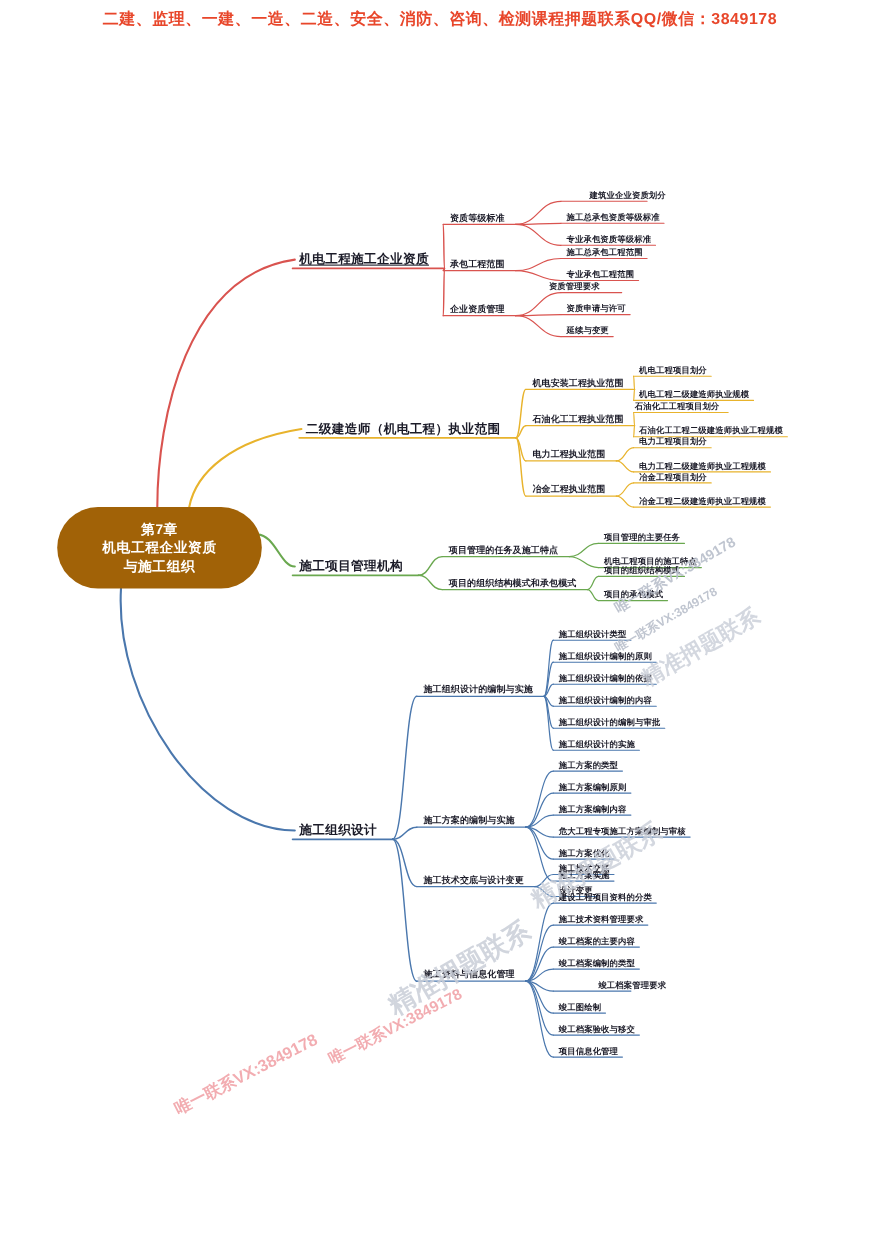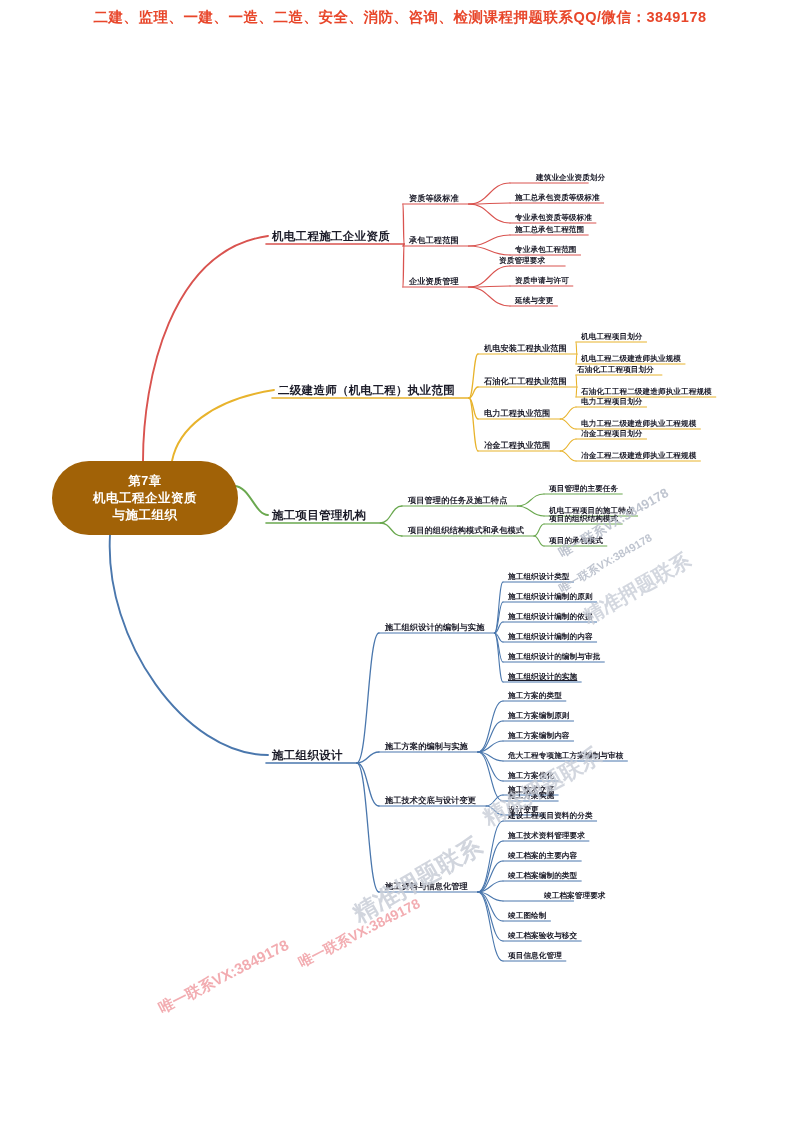--- a/index.html
+++ b/index.html
@@ -183,21 +183,21 @@
       <path d="M503,961 L565.859375,961" fill="none" stroke="#4a77ad" stroke-width="1" stroke-linecap="round" stroke-linejoin="round"></path>
     </svg>
 
   <div id="center-node">
     <div>第7章</div>
     <div>机电工程企业资质</div>
     <div>与施工组织</div>
   </div>
 
   <div id="nodes">
-      <div class="node n1" style="top: 236px; left: 272px;">机电工程施工企业资质</div>
+      <div class="node n1" style="top: 236px; left: 272px; text-decoration: underline;">机电工程施工企业资质</div>
       <div class="node n2" style="top: 198px; left: 409px;">资质等级标准</div>
       <div class="node n3" style="top: 178px; left: 515px; margin-left: 21px;">建筑业企业资质划分</div>
       <div class="node n3" style="top: 198px; left: 515px;">施工总承包资质等级标准</div>
       <div class="node n3" style="top: 218px; left: 515px;">专业承包资质等级标准</div>
       <div class="node n2" style="top: 240px; left: 409px;">承包工程范围</div>
       <div class="node n3" style="top: 230px; left: 515px;">施工总承包工程范围</div>
       <div class="node n3" style="top: 250px; left: 515px;">专业承包工程范围</div>
       <div class="node n2" style="top: 281px; left: 409px;">企业资质管理</div>
       <div class="node n3" style="top: 261px; left: 499px; font-family: Liberation Serif, serif;">资质管理要求</div>
       <div class="node n3" style="top: 281px; left: 515px;">资质申请与许可</div>
@@ -222,21 +222,21 @@
       <div class="node n2" style="top: 530px; left: 408px;">项目的组织结构模式和承包模式</div>
       <div class="node n3" style="top: 519px; left: 549px;">项目的组织结构模式</div>
       <div class="node n3" style="top: 541px; left: 549px;">项目的承包模式</div>
       <div class="node n1" style="top: 755px; left: 272px;">施工组织设计</div>
       <div class="node n2" style="top: 627px; left: 385px;">施工组织设计的编制与实施</div>
       <div class="node n3" style="top: 577px; left: 508px;">施工组织设计类型</div>
       <div class="node n3" style="top: 597px; left: 508px;">施工组织设计编制的原则</div>
       <div class="node n3" style="top: 617px; left: 508px;">施工组织设计编制的依据</div>
       <div class="node n3" style="top: 637px; left: 508px;">施工组织设计编制的内容</div>
       <div class="node n3" style="top: 657px; left: 508px;">施工组织设计的编制与审批</div>
-      <div class="node n3" style="top: 677px; left: 508px; text-decoration: underline;">施工组织设计的实施</div>
+      <div class="node n3" style="top: 677px; left: 508px;">施工组织设计的实施</div>
       <div class="node n2" style="top: 746px; left: 385px;">施工方案的编制与实施</div>
       <div class="node n3" style="top: 696px; left: 508px;">施工方案的类型</div>
       <div class="node n3" style="top: 716px; left: 508px;">施工方案编制原则</div>
       <div class="node n3" style="top: 736px; left: 508px;">施工方案编制内容</div>
       <div class="node n3" style="top: 756px; left: 508px;">危大工程专项施工方案编制与审核</div>
       <div class="node n3" style="top: 776px; left: 508px;">施工方案优化</div>
       <div class="node n3" style="top: 796px; left: 508px;">施工方案实施</div>
       <div class="node n2" style="top: 800px; left: 385px;">施工技术交底与设计变更</div>
       <div class="node n3" style="top: 790px; left: 508px;">施工技术交底</div>
       <div class="node n3" style="top: 810px; left: 508px;">设计变更</div>

